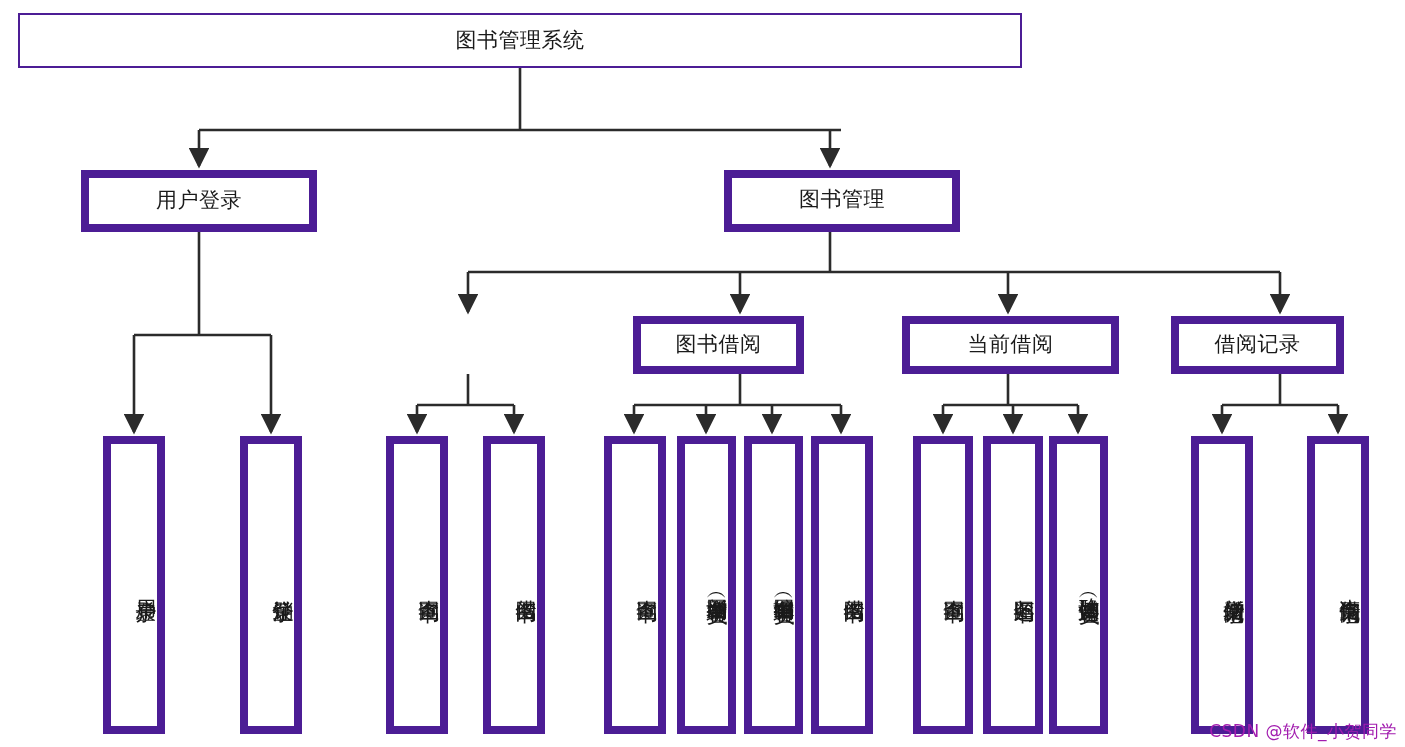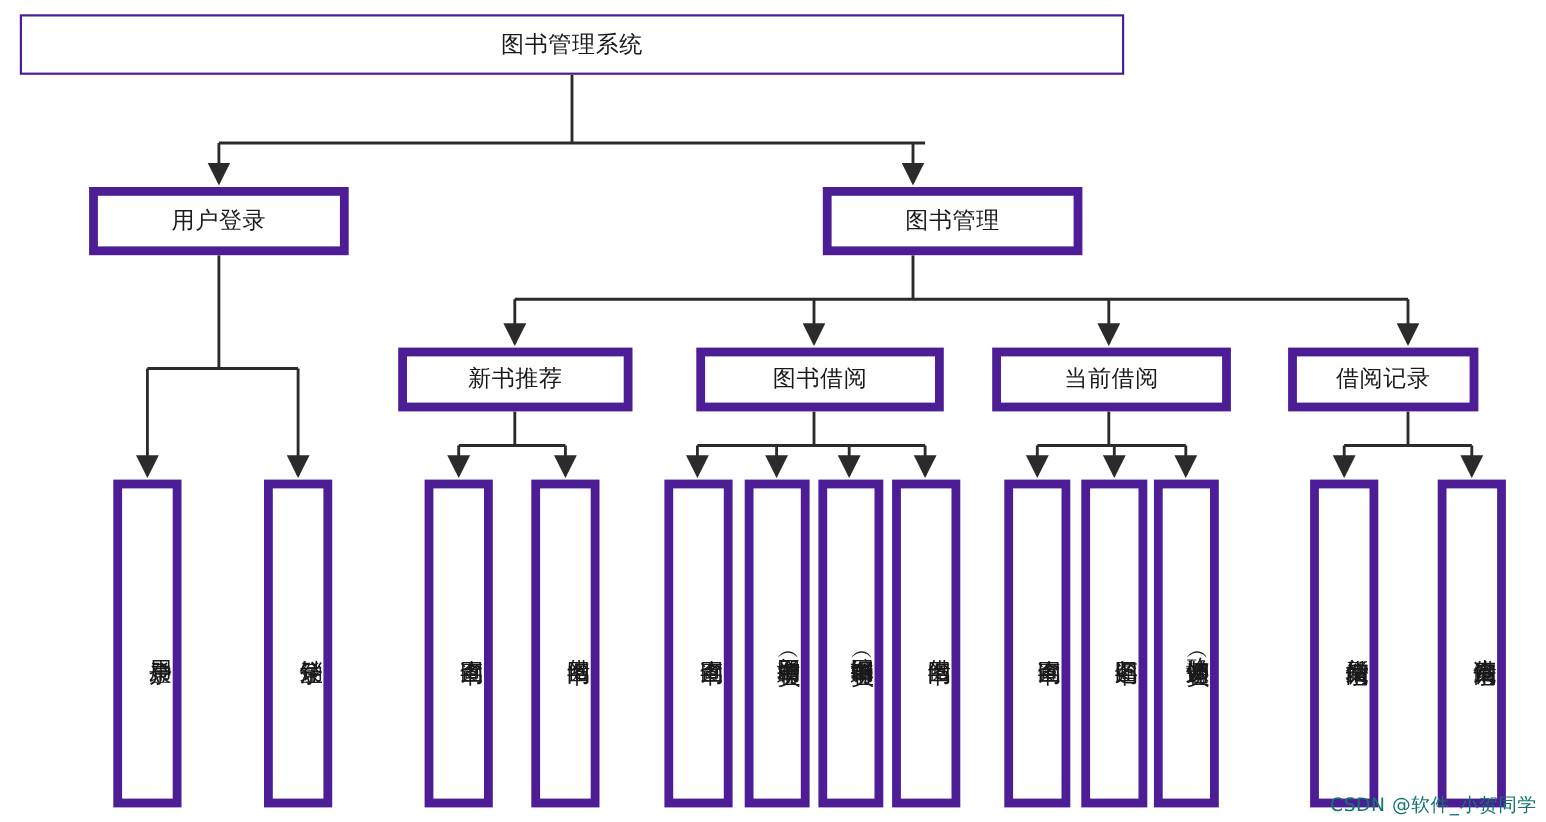--- a/index.html
+++ b/index.html
@@ -59,21 +59,21 @@
     white-space: nowrap;
   }
   .node.root {
     border-width: 2px;
   }
   #watermark {
     position: absolute;
     right: 8px;
     bottom: 4px;
     font-size: 17px;
-    color: #0f766e;
+    color: #a21caf;
     letter-spacing: 0.5px;
     white-space: nowrap;
   }
 </style>
 </head>
 <body>
 
 <div id="diagram-root">
 
   <svg id="edges-layer" viewBox="0 0 1405 747" width="1405" height="747" xmlns="http://www.w3.org/2000/svg">
@@ -126,28 +126,25 @@
     </g>
   </svg>
 
   <div class="node horizontal root" style="left:18px; top:13px; width:1004px; height:55px;">
     <span>图书管理系统</span>
   </div>
 
   <div class="node horizontal" style="left:81px; top:170px; width:236px; height:62px;">
     <span>用户登录</span>
   </div>
-  <div class="node horizontal" style="left:748px; top:170px; width:236px; height:62px;">
+  <div class="node horizontal" style="left:724px; top:170px; width:236px; height:62px;font-family:Liberation Mono, monospace;">
     <span>图书管理</span>
   </div>
 
-  <div class="node horizontal" style="left:362px; top:316px; width:213px; height:58px;">
-    <span>新书推荐</span>
-  </div>
-  <div class="node horizontal" style="left:633px; top:316px; width:225px; height:58px;">
+  <div class="node horizontal" style="left:633px; top:316px; width:171px; height:58px;">
     <span>图书借阅</span>
   </div>
   <div class="node horizontal" style="left:902px; top:316px; width:217px; height:58px;">
     <span>当前借阅</span>
   </div>
   <div class="node horizontal" style="left:1171px; top:316px; width:173px; height:58px;">
     <span>借阅记录</span>
   </div>
 
   <div class="node vertical" style="left:103px; top:436px; width:62px; height:298px;">

